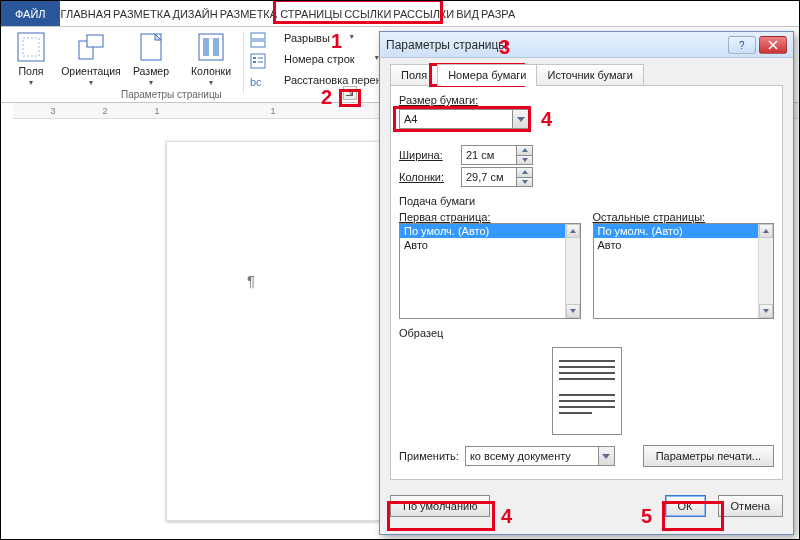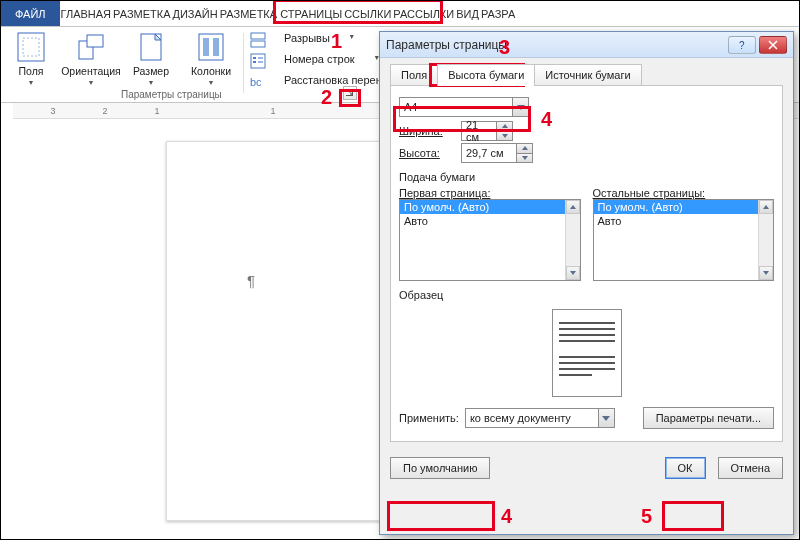--- a/index.html
+++ b/index.html
@@ -66,21 +66,21 @@
   .combo,.spin{display:flex;align-items:center;border:1px solid var(--border-dk);background:#fff;height:20px;}
   .combo .tx,.spin .tx{flex:1;padding:0 4px;font-size:11px;}
   .combo .btn,.spin .btn{width:16px;height:100%;border-left:1px solid var(--border-dk);background:linear-gradient(#f5f5f5,#dcdcdc);display:flex;align-items:center;justify-content:center;}
   .spin .btns{display:flex;flex-direction:column;width:16px;height:100%;border-left:1px solid var(--border-dk);}
   .spin .btns div{flex:1;background:linear-gradient(#f5f5f5,#dcdcdc);display:flex;align-items:center;justify-content:center;border-bottom:1px solid var(--border-dk);}
   .spin .btns div:last-child{border-bottom:none;}
 
   .sect{font-size:11px;margin:8px 0 4px;}
   .lists{display:flex;gap:12px;}
   .listcol{flex:1;}
-  .list{border:1px solid var(--border-dk);height:82px;background:#fff;overflow:hidden;position:relative;}
+  .list{border:1px solid var(--border-dk);height:96px;background:#fff;overflow:hidden;position:relative;}
   .list .opt{padding:1px 4px;font-size:11px;}
   .list .opt.sel{background:var(--blue-sel);color:#fff;}
   .list .sb{position:absolute;right:0;top:0;bottom:0;width:15px;background:#efefef;border-left:1px solid #d6d6d6;display:flex;flex-direction:column;justify-content:space-between;}
   .list .sb div{height:14px;display:flex;align-items:center;justify-content:center;background:linear-gradient(#f7f7f7,#dcdcdc);border:1px solid #c8c8c8;margin:0;}
 
   .prev{border:1px solid var(--border-dk);width:70px;height:88px;padding:8px 6px;background:#fff;margin-top:4px;}
   .prev .ln{height:2px;background:#555;margin:4px 0;}
   .prev .ln.sm{width:60%;}
 
   .dlg-foot{display:flex;align-items:center;gap:12px;padding:4px 10px 0;}
@@ -211,54 +211,55 @@
       <div class="win-btn win-close">
           <svg viewBox="0 0 10 10">
             <path d="M1 1 L9 9 M9 1 L1 9" stroke="#fff" stroke-width="1.6"></path>
           </svg>
         </div>
     </div>
 
     <div class="dlg-body">
       <div class="dlg-tabs">
         <div class="dlg-tab">Поля</div>
-        <div class="dlg-tab active">Высота бумаги</div>
+        <div class="dlg-tab active">Номера бумаги</div>
         <div class="dlg-tab">Источник бумаги</div>
       </div>
 
       <div class="dlg-panel">
+        <div class="lbl-u" style="min-width:auto">Размер бумаги:</div>
         <div class="combo" style="width:130px;margin-top:3px">
           <span class="tx">A4</span>
           <span class="btn">
               <svg width="8" height="8" viewBox="0 0 8 8">
                 <path class="arr" d="M0 2 L8 2 L4 7 Z"></path>
               </svg>
             </span>
         </div>
 
-        <div class="row" style="margin-top:4px">
+        <div class="row" style="margin-top:16px">
           <span class="lbl-u">Ширина:</span>
-          <div class="spin" style="width:52px">
+          <div class="spin" style="width:72px">
             <span class="tx">21 см</span>
             <span class="btns">
                 <div>
                   <svg width="6" height="4">
                     <path class="arr" d="M0 4 L6 4 L3 0 Z"></path>
                   </svg>
                 </div>
                 <div>
                   <svg width="6" height="4">
                     <path class="arr" d="M0 0 L6 0 L3 4 Z"></path>
                   </svg>
                 </div>
               </span>
           </div>
         </div>
         <div class="row">
-          <span class="lbl-u">Высота:</span>
+          <span class="lbl-u">Колонки:</span>
           <div class="spin" style="width:72px">
             <span class="tx">29,7 см</span>
             <span class="btns">
                 <div>
                   <svg width="6" height="4">
                     <path class="arr" d="M0 4 L6 4 L3 0 Z"></path>
                   </svg>
                 </div>
                 <div>
                   <svg width="6" height="4">

